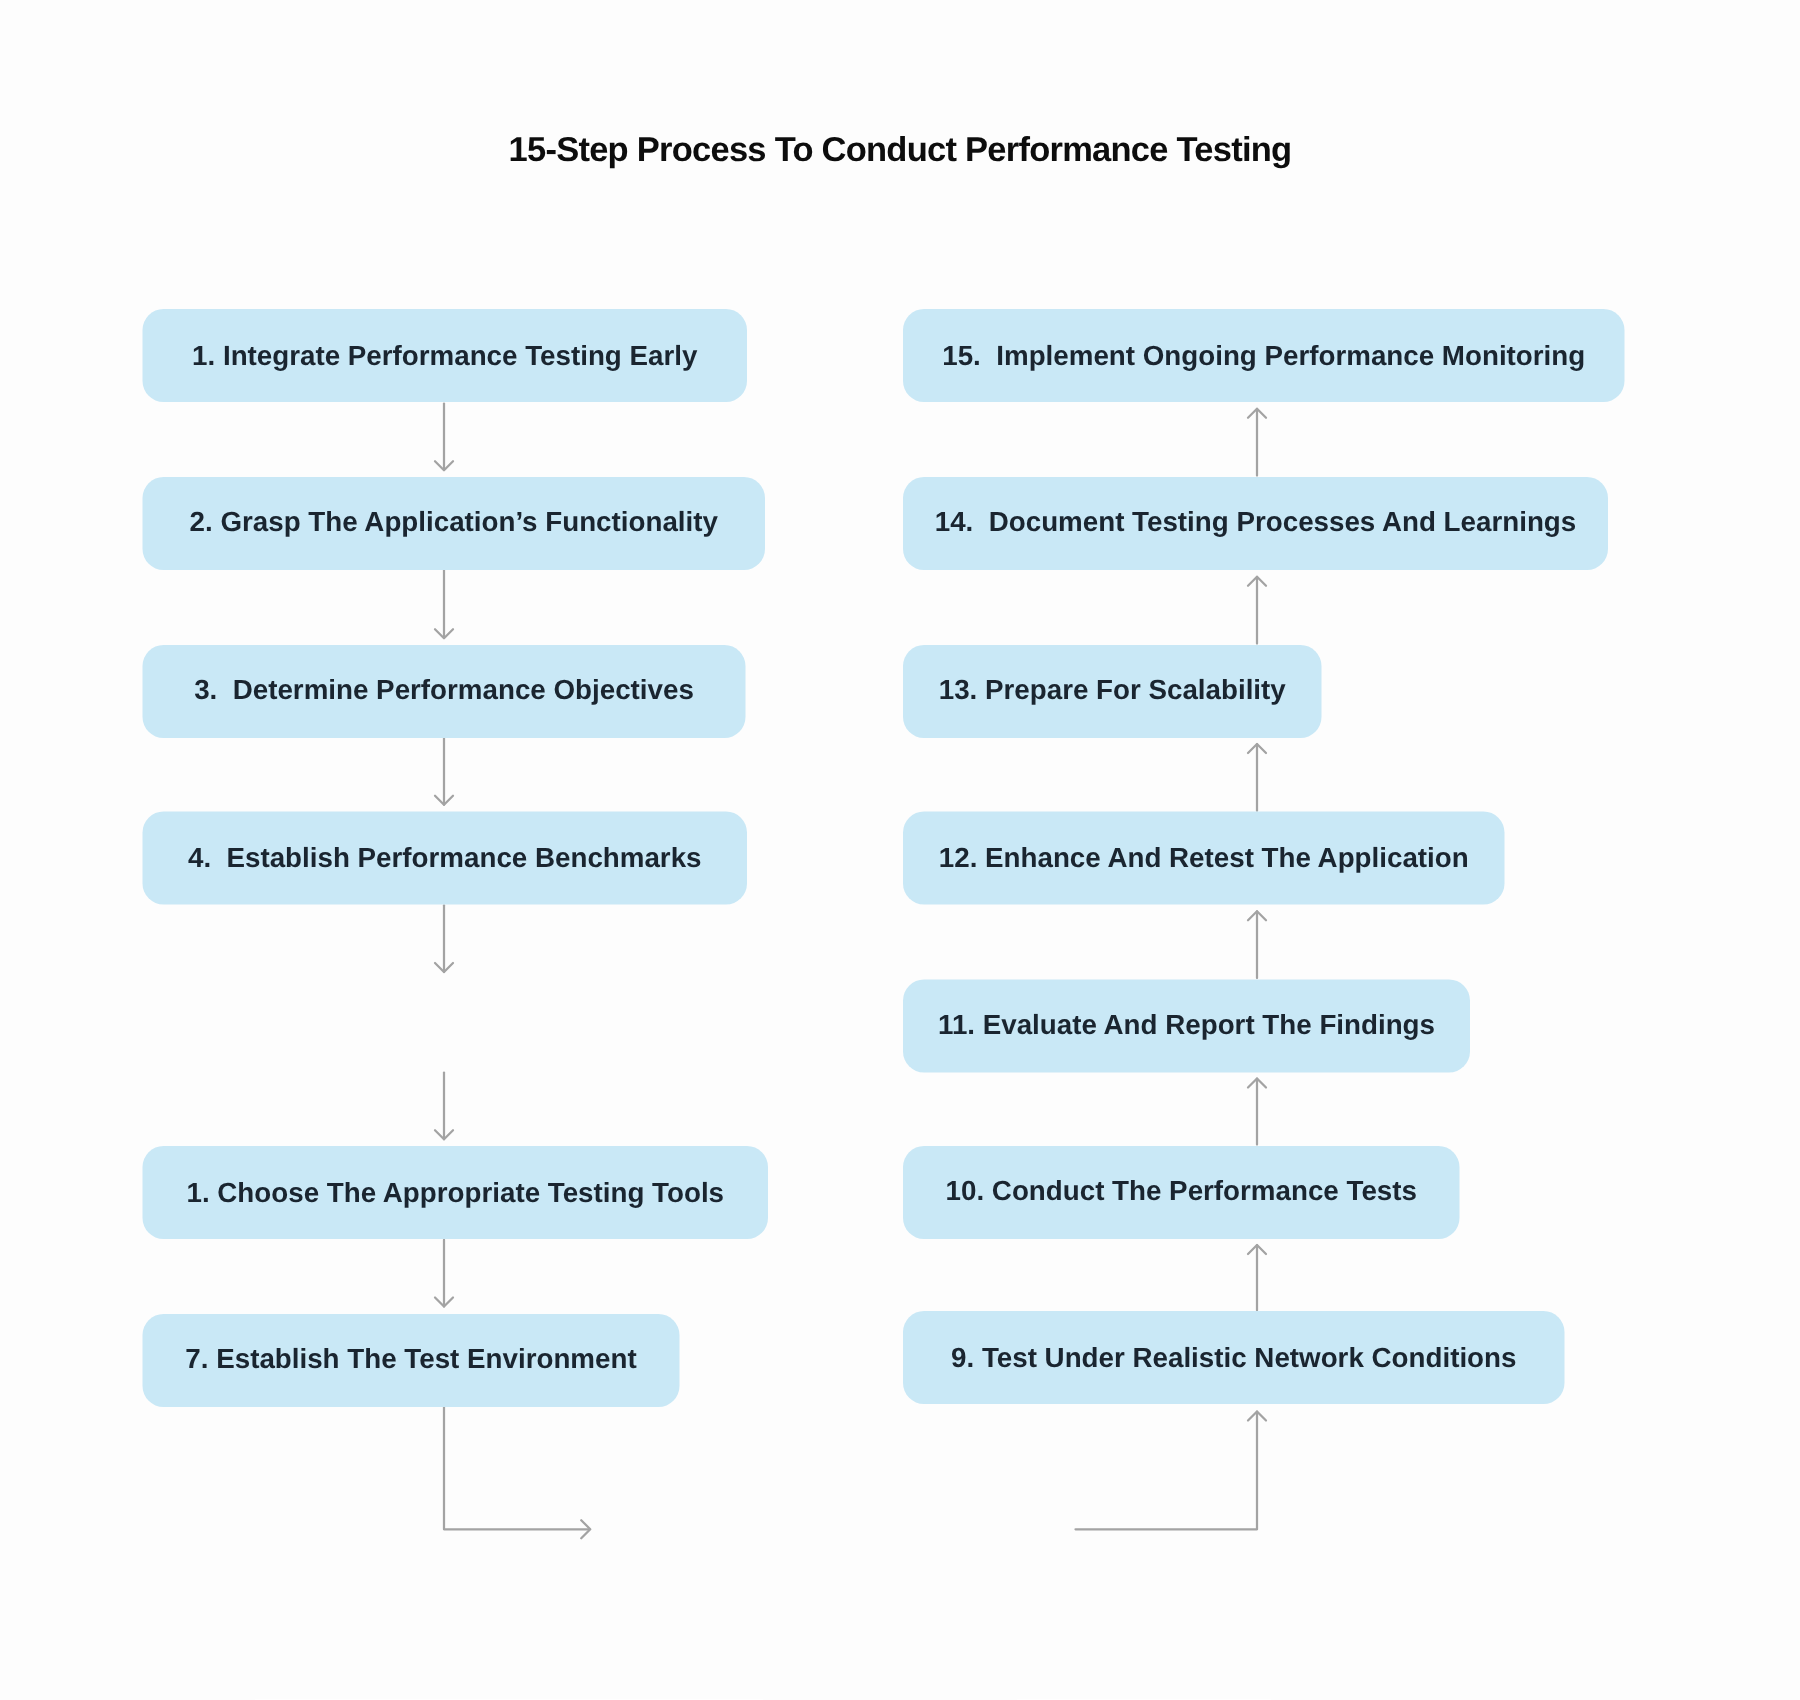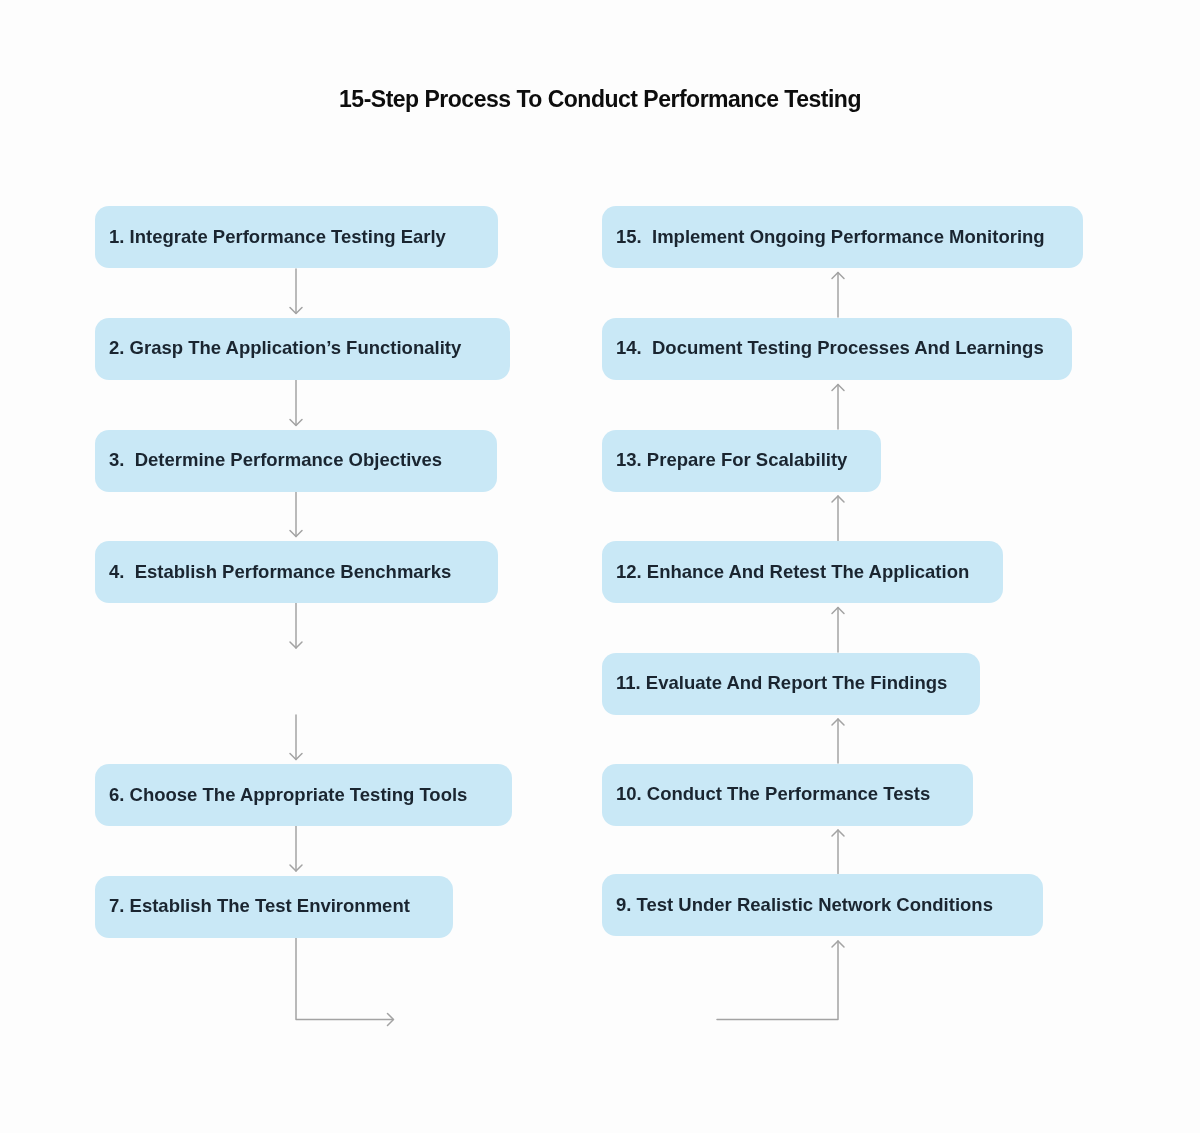--- a/index.html
+++ b/index.html
@@ -26,21 +26,21 @@
     letter-spacing:-0.5px;
     color:var(--title-color);
   }
   .box{
     position:absolute;
     height:62px;
     background:var(--box-fill);
     border-radius:14px;
     display:flex;
     align-items:center;
-    justify-content:flex-start;
+    justify-content:center;
     box-sizing:border-box;
     padding:0 14px;
   }
   .lbl{
     font-size:18.5px;
     font-weight:600;
     color:var(--box-text);
     white-space:pre;
     line-height:1;
   }
@@ -133,21 +133,21 @@
   <div class="box" style="left:95px;top:317.5px;width:415px">
       <span class="lbl">2. Grasp The Application’s Functionality</span>
     </div>
   <div class="box" style="left:95px;top:429.5px;width:402px">
       <span class="lbl">3.  Determine Performance Objectives</span>
     </div>
   <div class="box" style="left:95px;top:541px;width:403px">
       <span class="lbl">4.  Establish Performance Benchmarks</span>
     </div>
   <div class="box" style="left:95px;top:764px;width:417px">
-      <span class="lbl">6. Choose The Appropriate Testing Tools</span>
+      <span class="lbl">1. Choose The Appropriate Testing Tools</span>
     </div>
   <div class="box" style="left:95px;top:875.5px;width:358px">
       <span class="lbl">7. Establish The Test Environment</span>
     </div>
 
 
   <div class="box" style="left:602px;top:874px;width:441px">
       <span class="lbl">9. Test Under Realistic Network Conditions</span>
     </div>
   <div class="box" style="left:602px;top:763.5px;width:371px">

